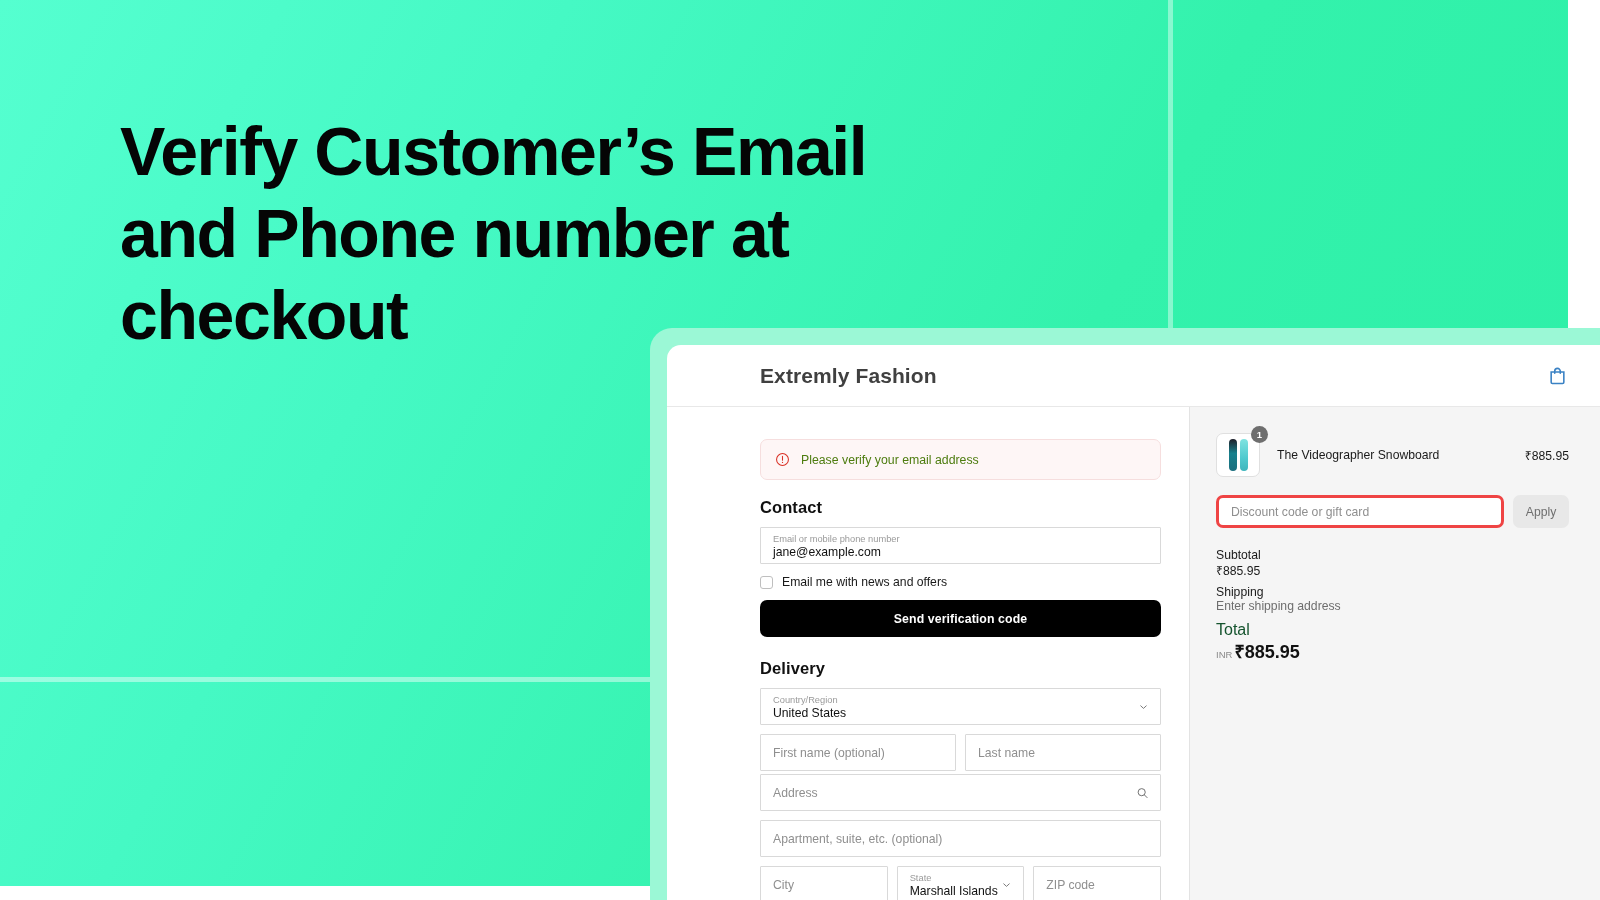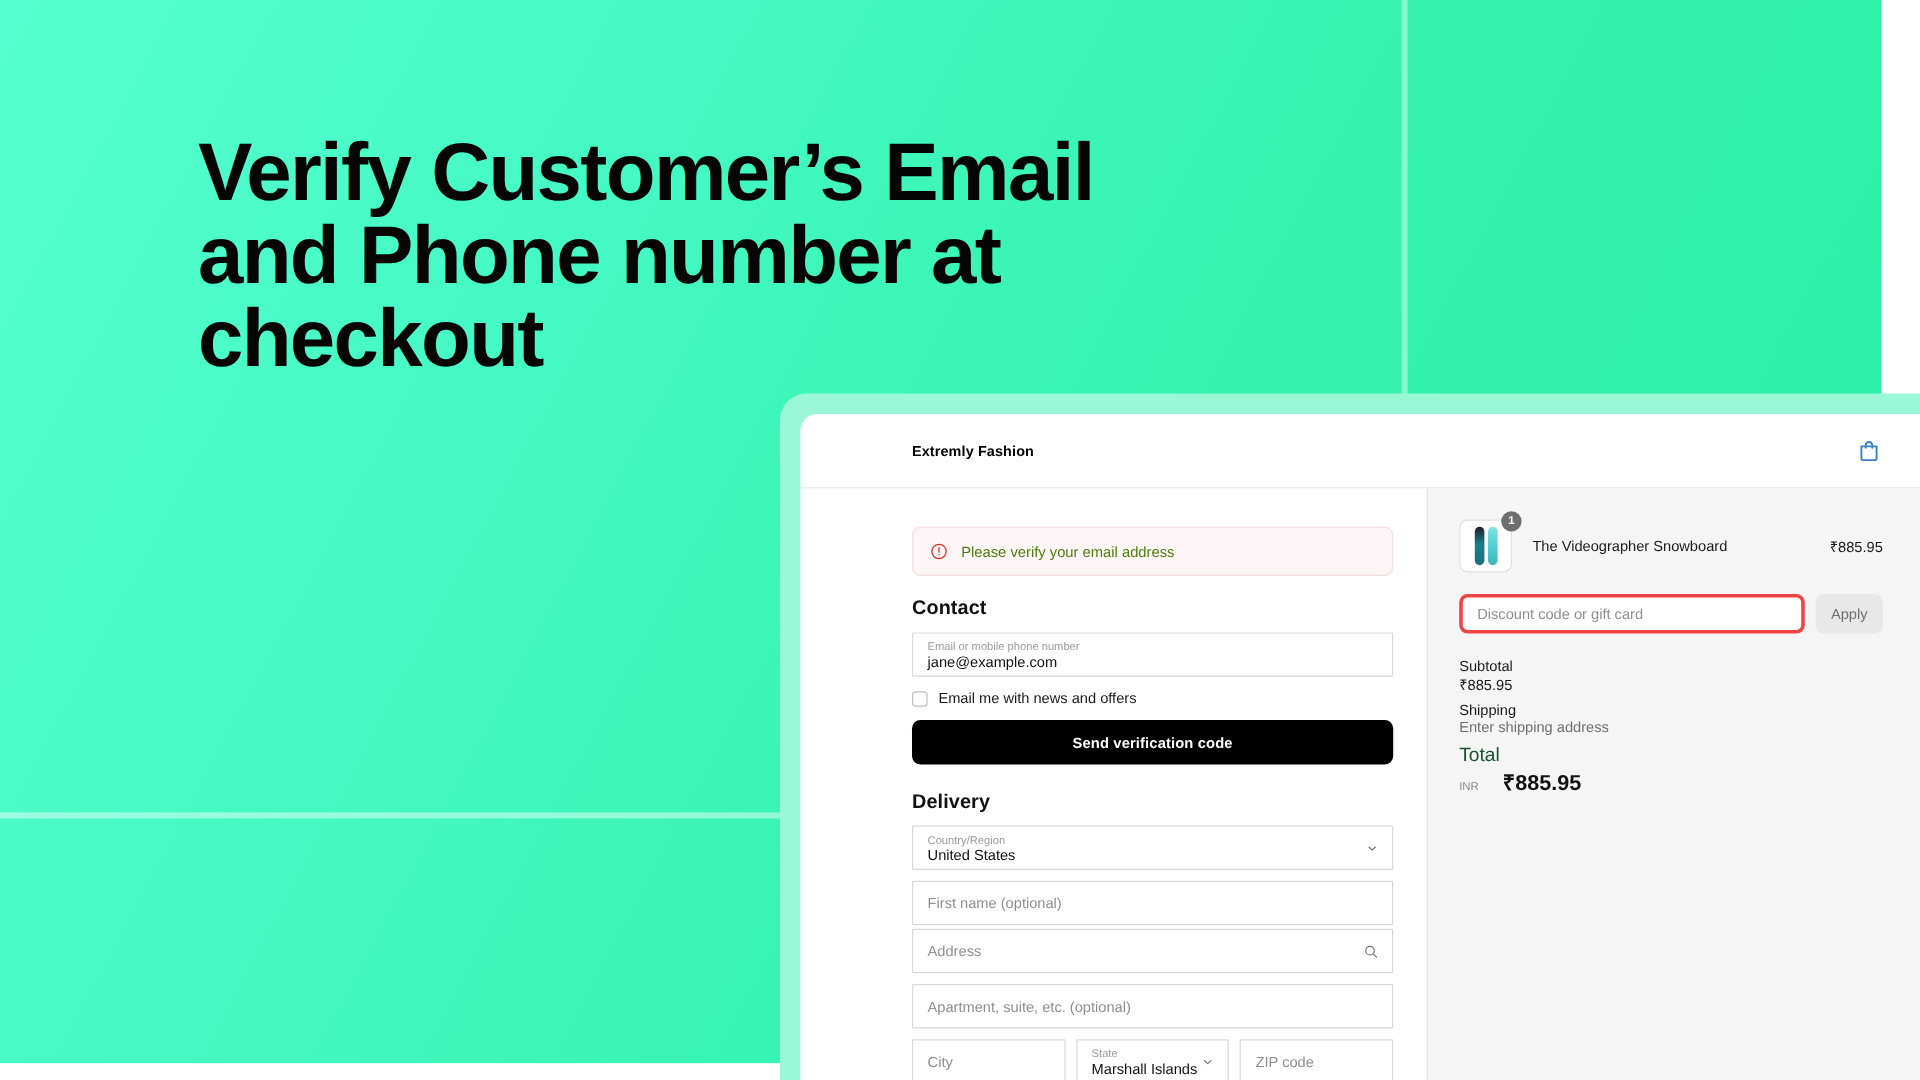--- a/index.html
+++ b/index.html
@@ -48,21 +48,21 @@
   }
 
   
   #store-header {
     height:62px; flex:0 0 62px;
     display:flex; align-items:center;
     padding:0 31px 0 93px;
     border-bottom:1px solid #E8E8E8;
     justify-content:space-between;
   }
-  #store-name { font-size:12px; font-weight:700; color:#000000; letter-spacing:.1px; }
+  #store-name { font-size:21px; font-weight:700; color:#404040; letter-spacing:.1px; }
   #cart-button { display:flex; align-items:center; justify-content:center;
     width:24px; height:24px; cursor:pointer; }
 
   
   #checkout-body { flex:1; display:flex; min-height:0; }
 
   
   #form-column {
     width:522px; flex:0 0 522px;
     padding:32px 28px 0 93px;
@@ -145,32 +145,32 @@
     width:56px; height:33px; background:#E8E8E8; border:none; border-radius:7px;
     font-size:12.2px; color:#6E6E6E; cursor:pointer; font-family:"Liberation Sans", sans-serif;
   }
 
   .total-line { display:flex; justify-content:space-between; align-items:baseline; margin-bottom:6px;flex-direction:column; }
   .total-line .lbl { font-size:12.2px; color:#1A1A1A; }
   .total-line .val { font-size:12.2px; color:#1A1A1A; }
   .total-line .val.muted { color:#6E6E6E; }
   #grand-total { margin-top:8px; align-items:baseline; }
   #grand-total .lbl { font-size:16px; font-weight:400; color:#14532d; }
-  #grand-total .val-wrap { display:flex; align-items:baseline; gap:20px; }
+  #grand-total .val-wrap { display:flex; align-items:baseline; gap:2px; }
   #grand-total .cur { font-size:9.5px; color:#8A8A8A; }
   #grand-total .amt { font-size:18px; font-weight:700; color:#111; }
 
   
   #hero {
     position:absolute; left:120px; top:110px; width:820px;
   }
   #hero h1 {
     font-family:"Liberation Sans", sans-serif;
-    font-size:68px; line-height:69px; font-weight:700;
-    color:#050505; letter-spacing:-1.4px;margin-left:45px;
+    font-size:68px; line-height:82px; font-weight:700;
+    color:#050505; letter-spacing:-1.4px;
   }
 </style>
 </head>
 <body>
 
 <div id="bg-gradient"></div>
 <div id="bg-vline"></div>
 <div id="bg-hband"></div>
 <div id="bg-hline"></div>
 
@@ -228,20 +228,23 @@
           <div class="field-value">United States</div>
           <svg class="chevron" width="11" height="11" viewBox="0 0 24 24" fill="none">
             <path d="M6 9.5 12 15l6-5.5" stroke="#6E6E6E" stroke-width="2" stroke-linecap="round" stroke-linejoin="round"></path>
           </svg>
         </div>
 
         <div class="row">
           <div class="field">
             <div class="field-placeholder">First name (optional)</div>
           </div>
+          <div class="field">
+            <div class="field-placeholder">Last name</div>
+          </div>
         </div>
 
         <div class="field mb9">
           <div class="field-placeholder">Address</div>
           <svg class="search-ico" width="13" height="13" viewBox="0 0 24 24" fill="none">
             <circle cx="10.5" cy="10.5" r="6.6" stroke="#6E6E6E" stroke-width="1.8"></circle>
             <path d="m15.5 15.5 5 5" stroke="#6E6E6E" stroke-width="1.8" stroke-linecap="round"></path>
           </svg>
         </div>
 

